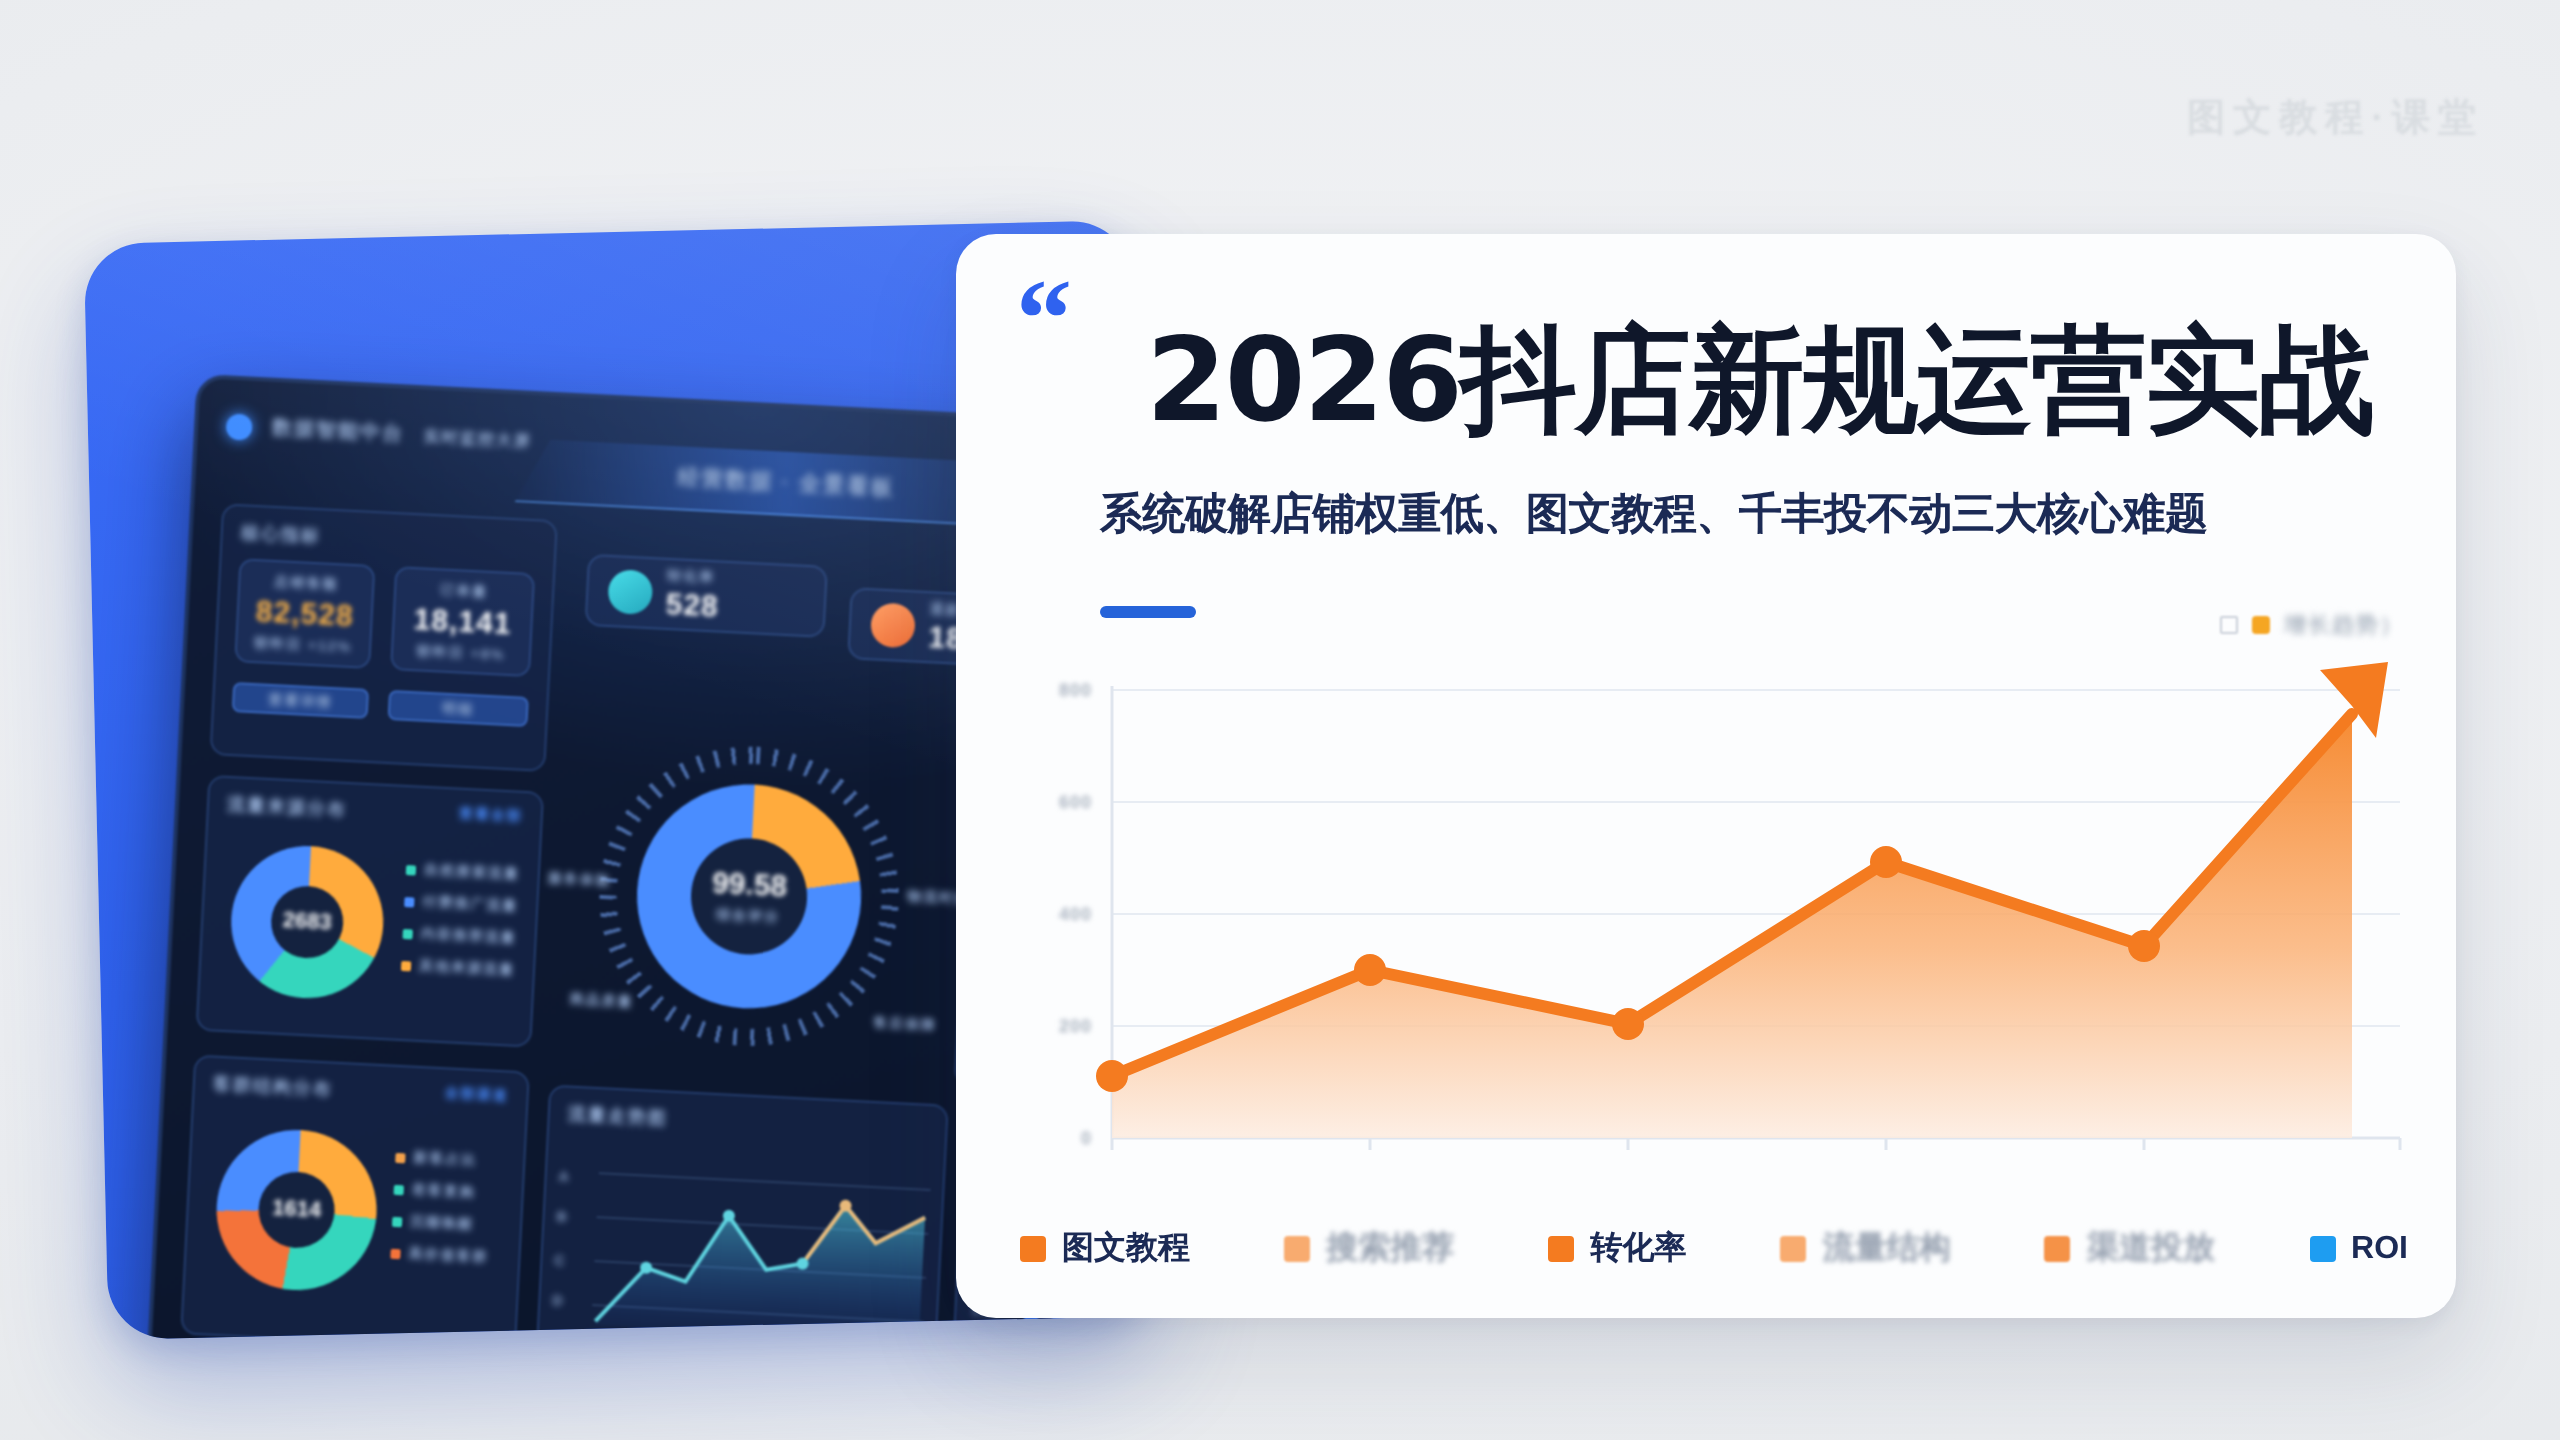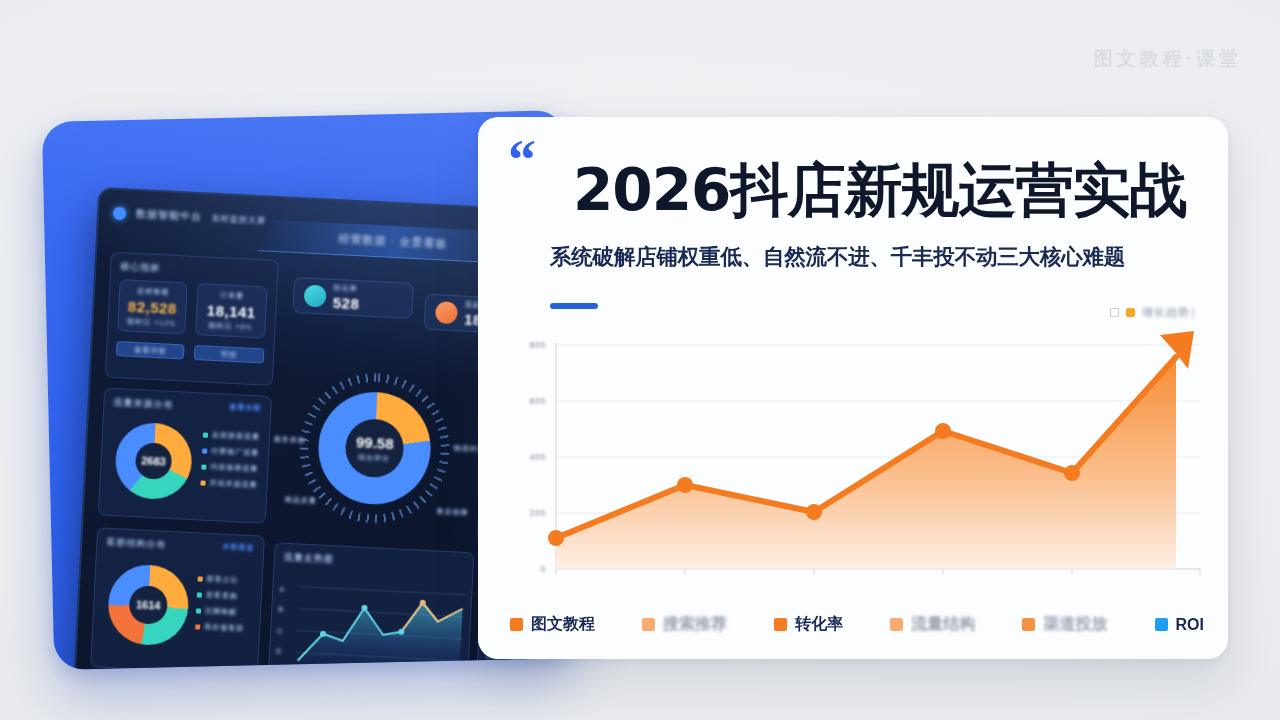--- a/index.html
+++ b/index.html
@@ -447,21 +447,21 @@
       <span class="blurtext t7" style="position:absolute;left:8px;top:100px;">200</span>
     </div>
 
   </div>
 </div>
 
 <div class="content-card">
 
   <div class="quote-mark">“</div>
   <div class="headline">2026抖店新规运营实战</div>
-  <div class="subhead">系统破解店铺权重低、自然流不进、千丰投不动三大核心难题</div>
+  <div class="subhead">系统破解店铺权重低、图文教程、千丰投不动三大核心难题</div>
   <div class="accent-bar"></div>
 
   <div class="mini-legend">
     <span class="gl"></span>
     <span class="sq"></span>
     <span class="blurtext t11" style="color:#b3bcc7;">增长趋势）</span>
   </div>
 
   <div class="chart-wrap">
 

